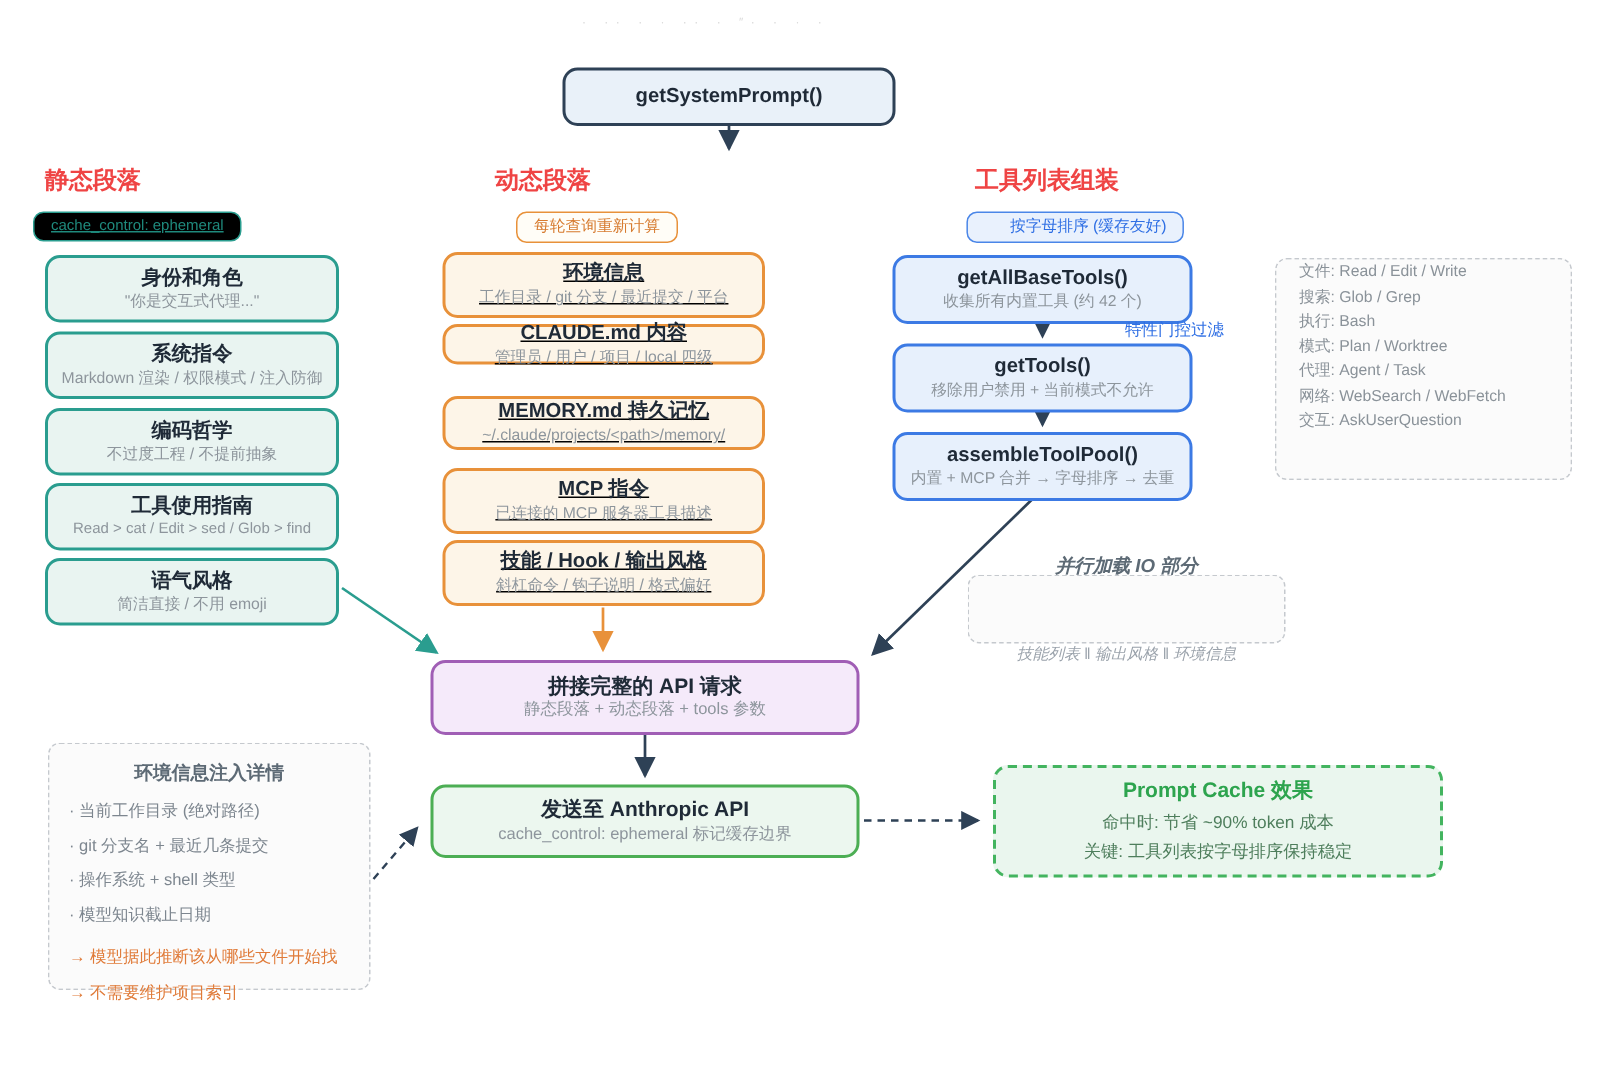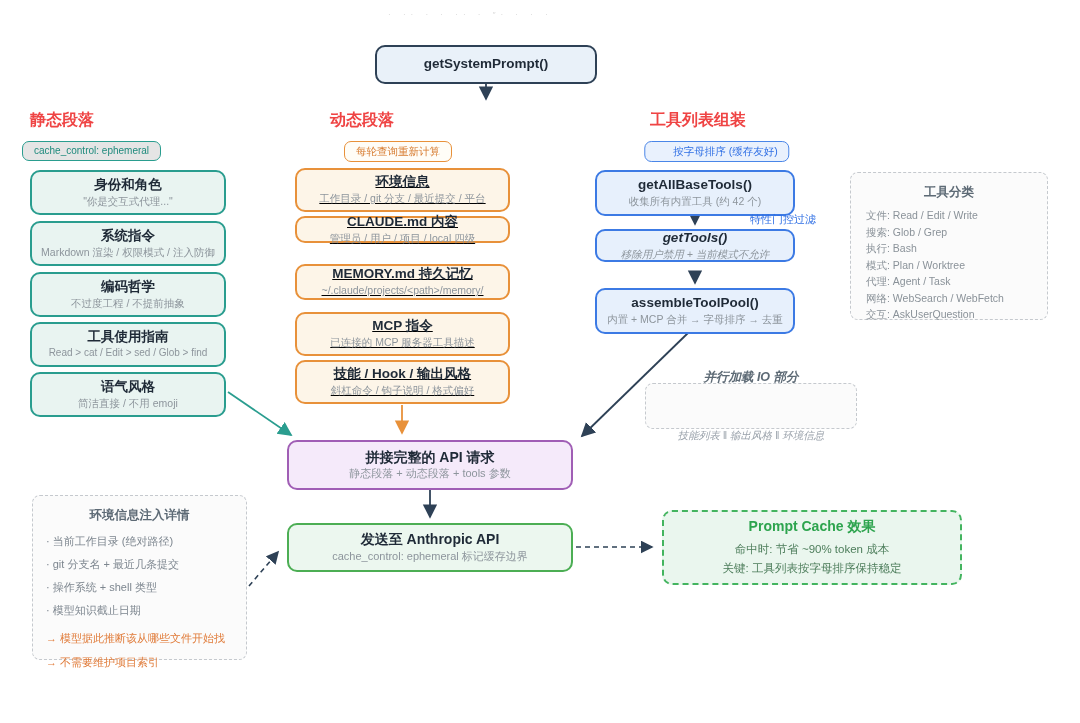--- a/index.html
+++ b/index.html
@@ -4,21 +4,21 @@
 <style>
   html,body{margin:0;padding:0;background:#ffffff;}
   body{font-family:"Liberation Sans","DejaVu Sans",sans-serif;}
   #canvas{position:relative;width:1080px;height:723px;background:#ffffff;overflow:hidden;}
 
   .frag{position:absolute;color:#d9d9d9;font-size:8px;letter-spacing:5px;white-space:nowrap;}
 
   .col-header{position:absolute;font-size:16px;font-weight:bold;color:#ef4444;white-space:nowrap;}
 
   .badge{position:absolute;border-radius:7px;font-size:10.5px;padding:4px 11px;border:1.5px solid;white-space:nowrap;line-height:1;}
-  .badge.teal-b{border-color:#2a9d8f;color:#1f8a7d;background:#e5e5e5;}
+  .badge.teal-b{border-color:#2a9d8f;color:#1f8a7d;background:#000000;text-decoration:underline;}
   .badge.orange-b{border-color:#e8913a;color:#d77b2f;background:#fffdf7;}
   .badge.blue-b{border-color:#4a86e8;color:#2f6fe4;background:#e9f1fd;}
   .badge.center{transform:translateX(-50%);}
 
   .node{position:absolute;display:flex;flex-direction:column;align-items:center;justify-content:center;
         border-radius:10px;border:2px solid;text-align:center;box-sizing:border-box;}
   .node .t{font-size:13.5px;font-weight:bold;color:#1f2a37;white-space:nowrap;line-height:1.25;}
   .node .s{font-size:10.5px;color:#8d959c;white-space:nowrap;line-height:1.35;}
   .node.teal{border-color:#2a9d8f;background:#e9f4f1;}
   .node.orange{border-color:#e8913a;background:#fdf5e8;text-decoration:underline;}
@@ -127,31 +127,30 @@
   <div class="node orange" style="left:295px;top:360px;width:215px;height:44px;">
     <div class="t">技能 / Hook / 输出风格</div>
     <div class="s">斜杠命令 / 钩子说明 / 格式偏好</div>
   </div>
 
   <div class="node blue" style="left:595px;top:170px;width:200px;height:46px;">
     <div class="t">getAllBaseTools()</div>
     <div class="s">收集所有内置工具 (约 42 个)</div>
   </div>
   <div class="gate" style="left:750px;top:212px;">特性门控过滤</div>
-  <div class="node blue" style="left:595px;top:229px;width:200px;height:33px;font-style:italic;">
+  <div class="node blue" style="left:595px;top:229px;width:200px;height:46px;">
     <div class="t">getTools()</div>
     <div class="s">移除用户禁用 + 当前模式不允许</div>
   </div>
   <div class="node blue" style="left:595px;top:288px;width:200px;height:46px;">
     <div class="t">assembleToolPool()</div>
     <div class="s">内置 + MCP 合并 → 字母排序 → 去重</div>
   </div>
 
   <div class="info" style="left:850px;top:172px;width:198px;height:148px;">
-    <div class="title" style="margin-bottom:6px;">工具分类</div>
     <div class="line">文件: Read / Edit / Write</div>
     <div class="line">搜索: Glob / Grep</div>
     <div class="line">执行: Bash</div>
     <div class="line">模式: Plan / Worktree</div>
     <div class="line">代理: Agent / Task</div>
     <div class="line">网络: WebSearch / WebFetch</div>
     <div class="line">交互: AskUserQuestion</div>
   </div>
 
   <div class="info small" style="left:645px;top:383px;width:212px;height:46px;font-style:italic;">

